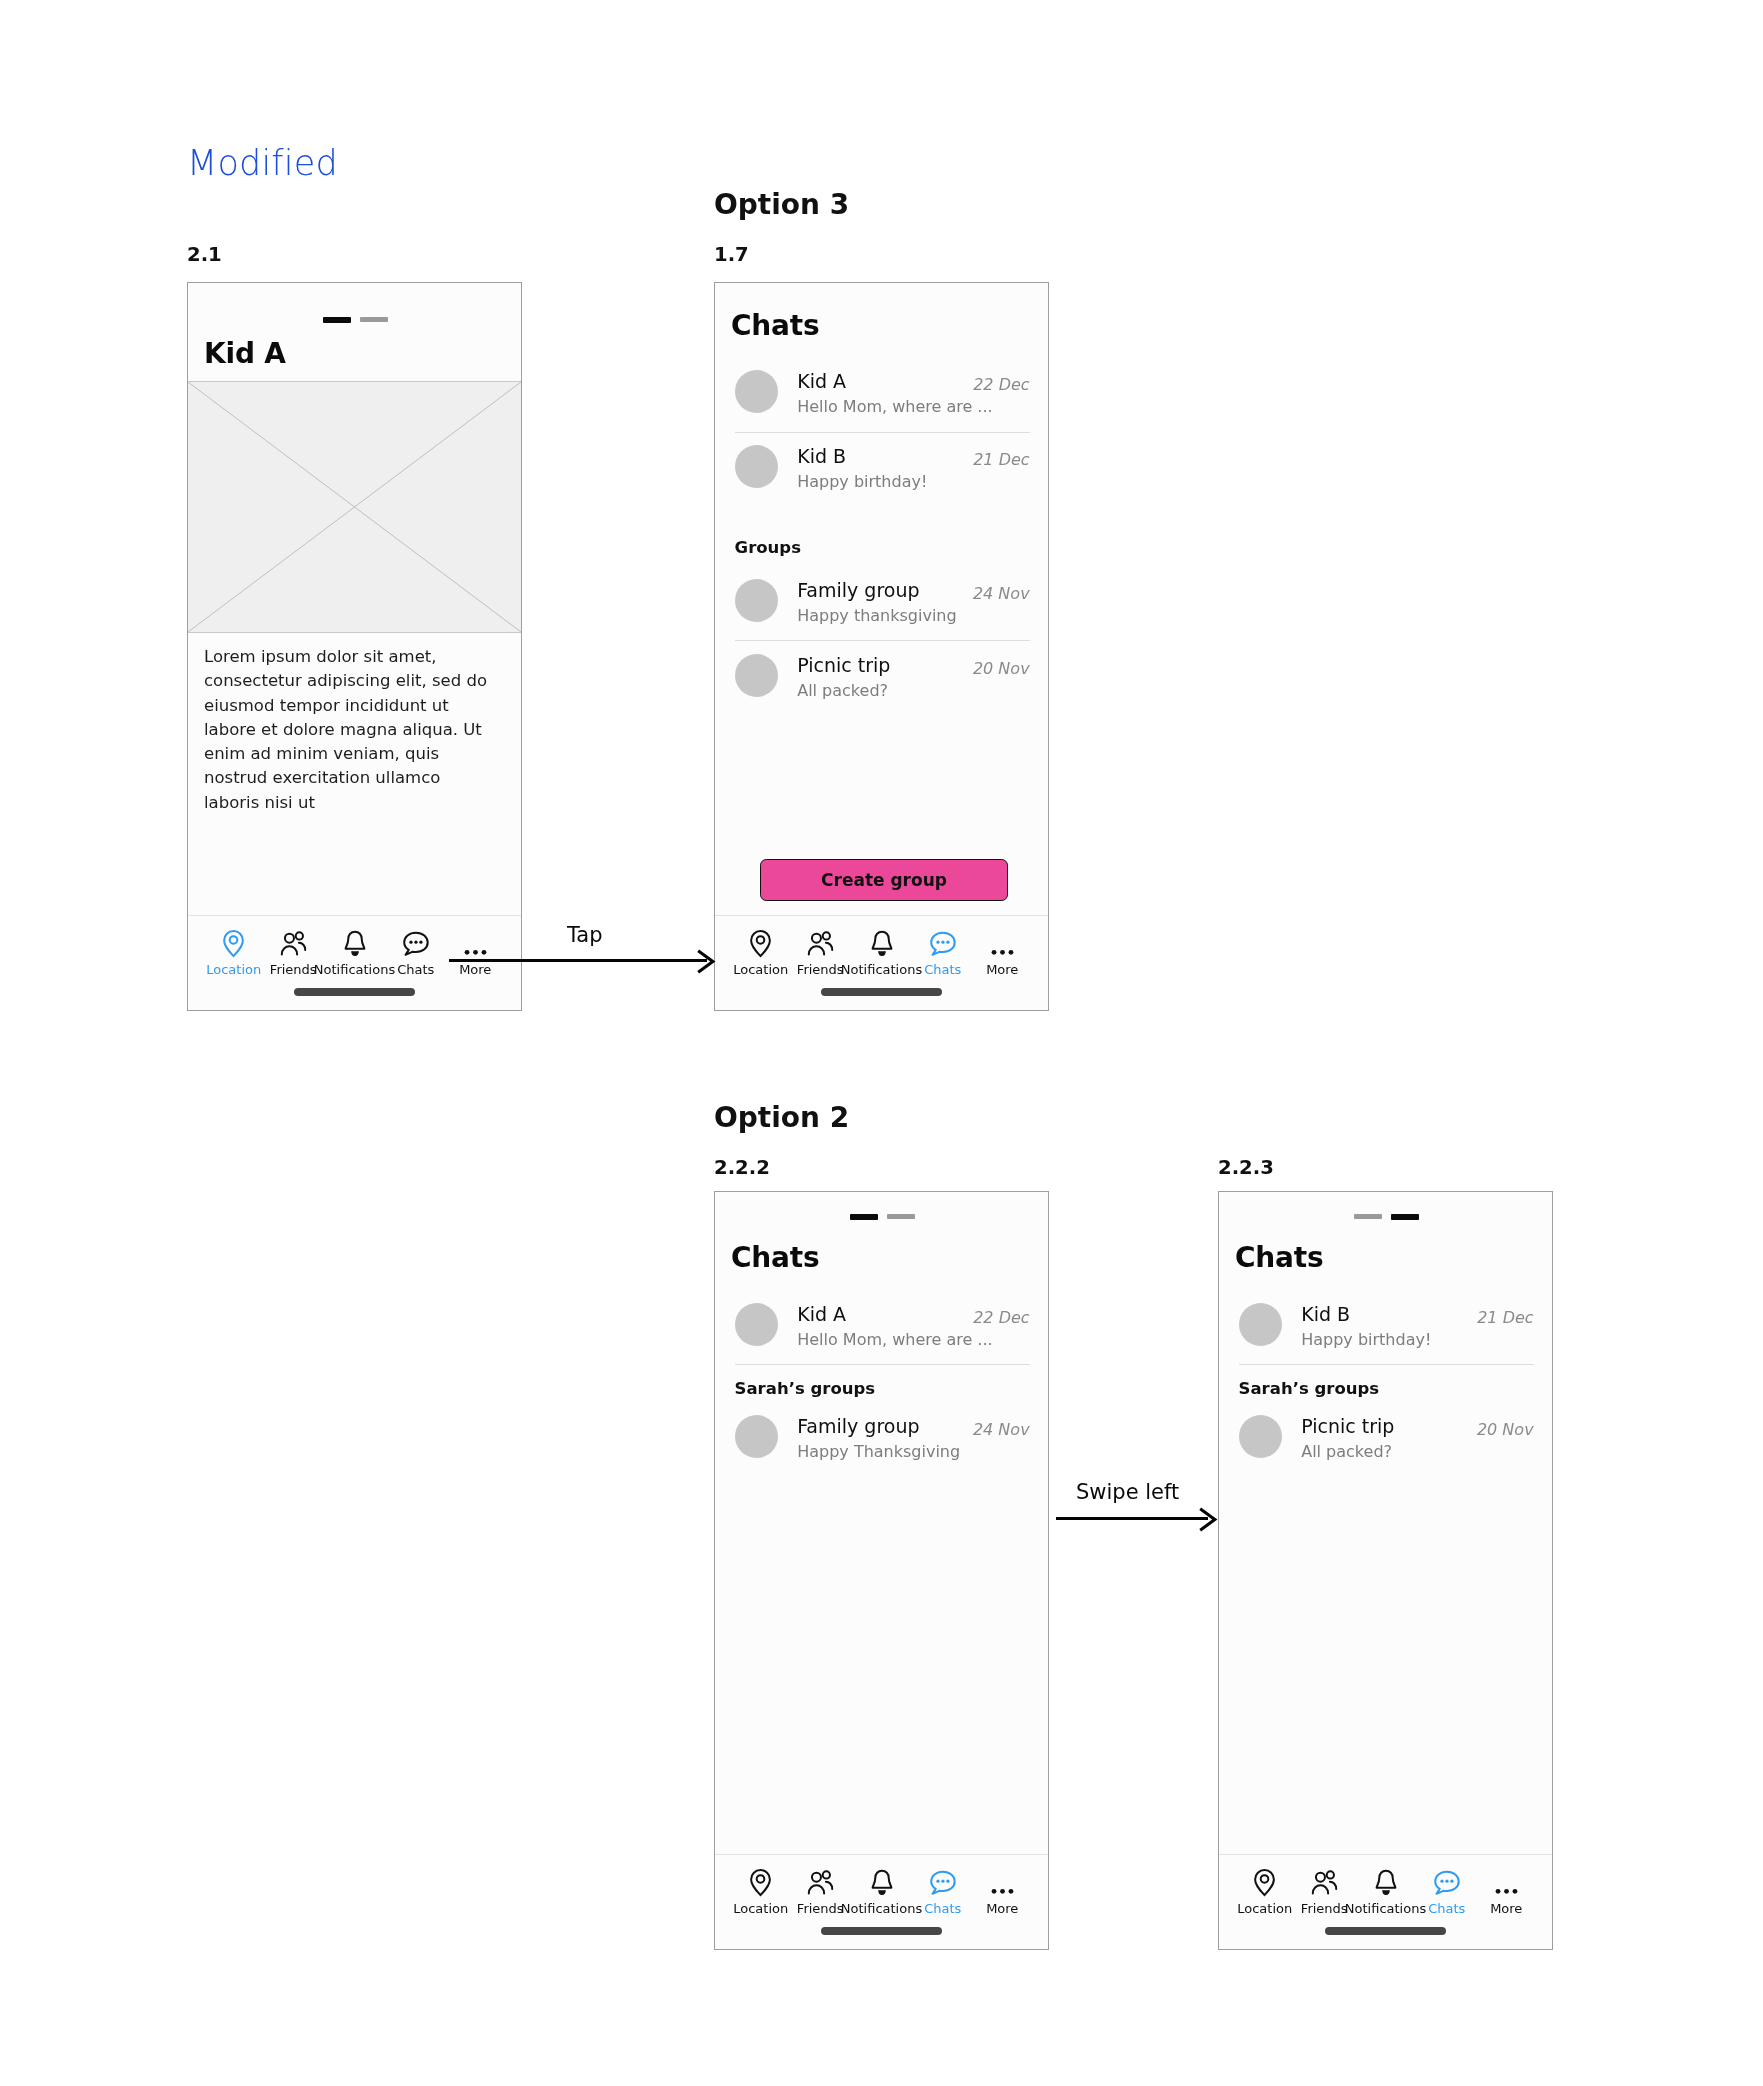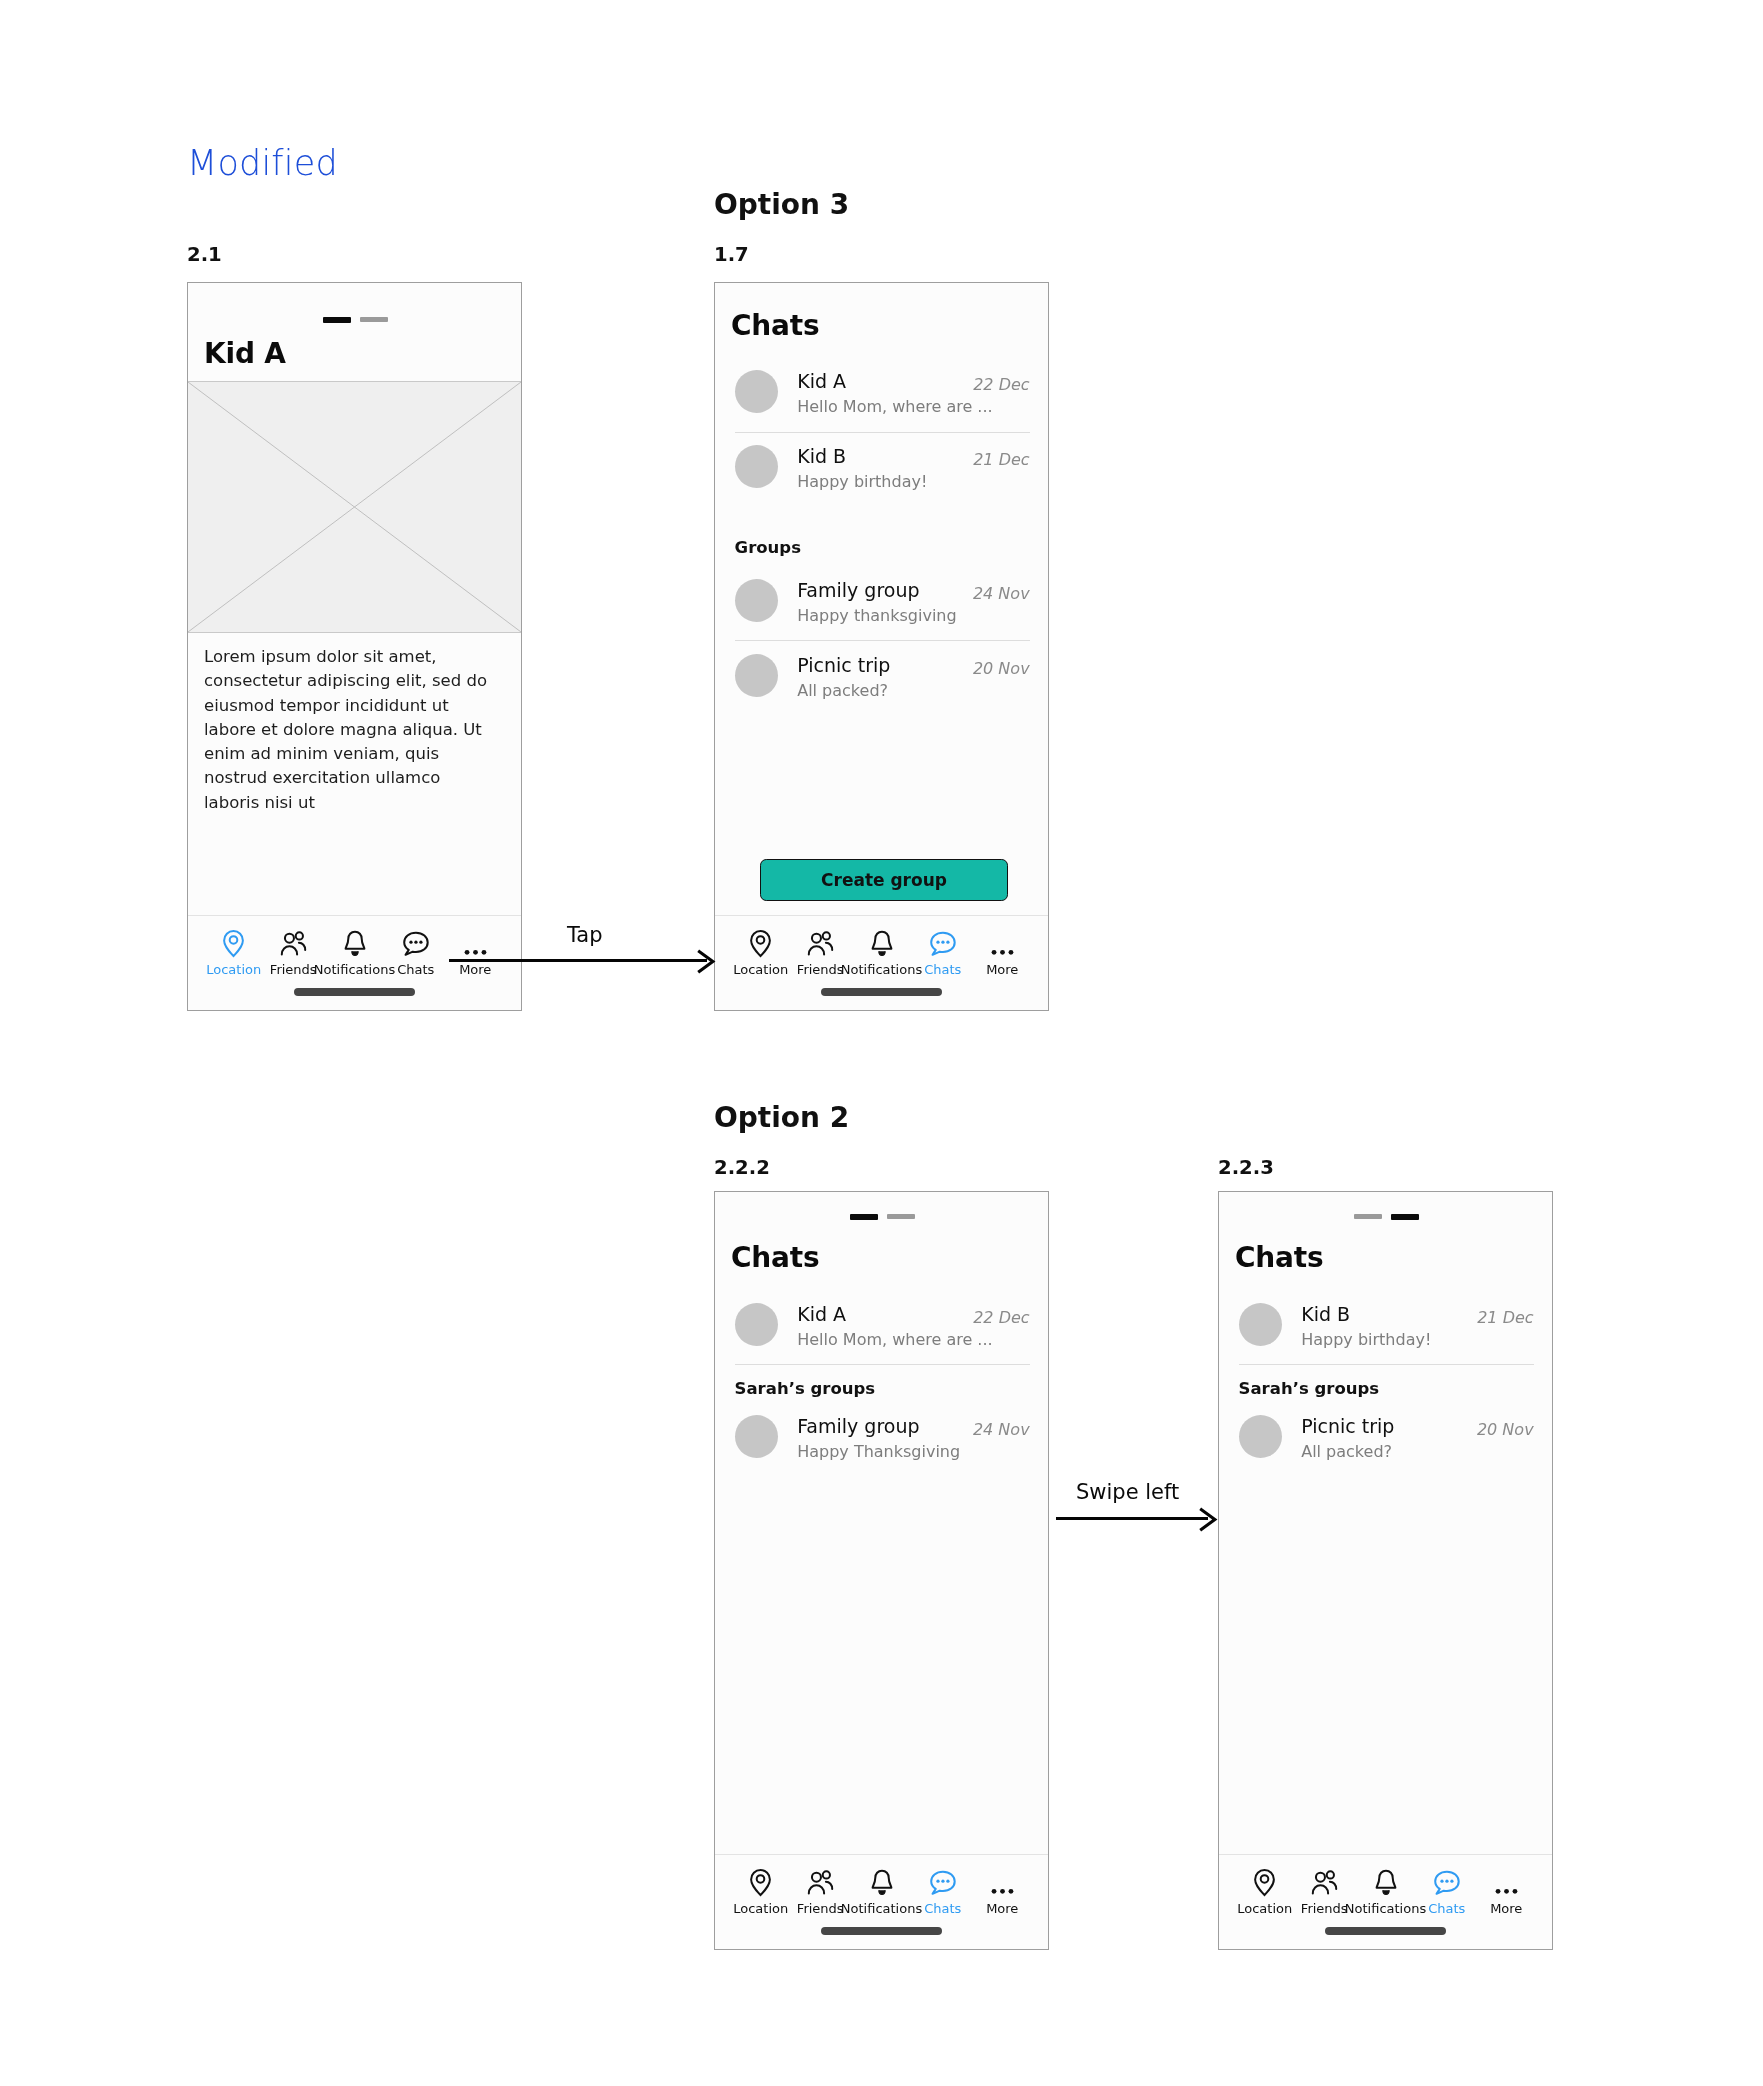--- a/index.html
+++ b/index.html
@@ -68,21 +68,21 @@
   .chat-date{position:absolute;font-size:16px;color:#8a8a8a;white-space:nowrap;text-align:right;font-style:italic;}
   .sep{position:absolute;height:0.4px;background:#dddddd;}
   .group-head{
     position:absolute;font-size:16.5px;font-weight:700;color:#111;white-space:nowrap;
   }
 
   
   .btn-outline{
     position:absolute;border:1.3px solid #111;border-radius:6.3px;
     display:flex;align-items:center;justify-content:center;
-    font-size:17px;font-weight:600;color:#111;background:#14b8a6;
+    font-size:17px;font-weight:600;color:#111;background:#ec4899;
   }
 
   
   .navbar{
     position:absolute;left:0;right:0;bottom:0;
     border-top:0.9px solid #e3e3e3;background:#fcfcfc;
   }
   .nav-items{display:flex;justify-content:space-between;padding:0 16px;}
   .nav-item{
     display:flex;flex-direction:column;align-items:center;width:63px;

